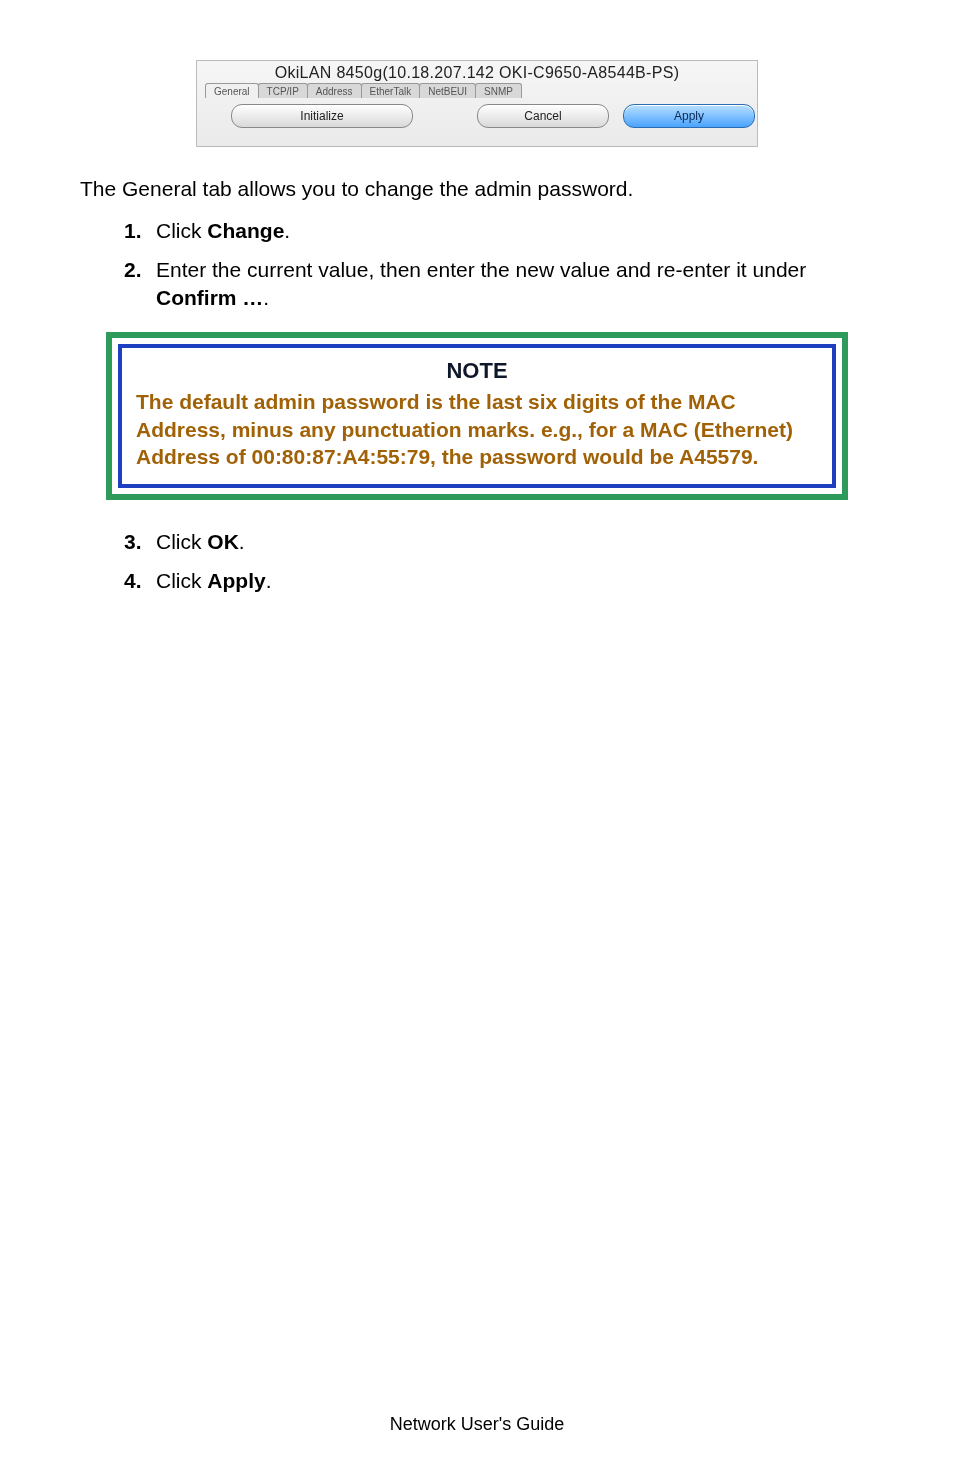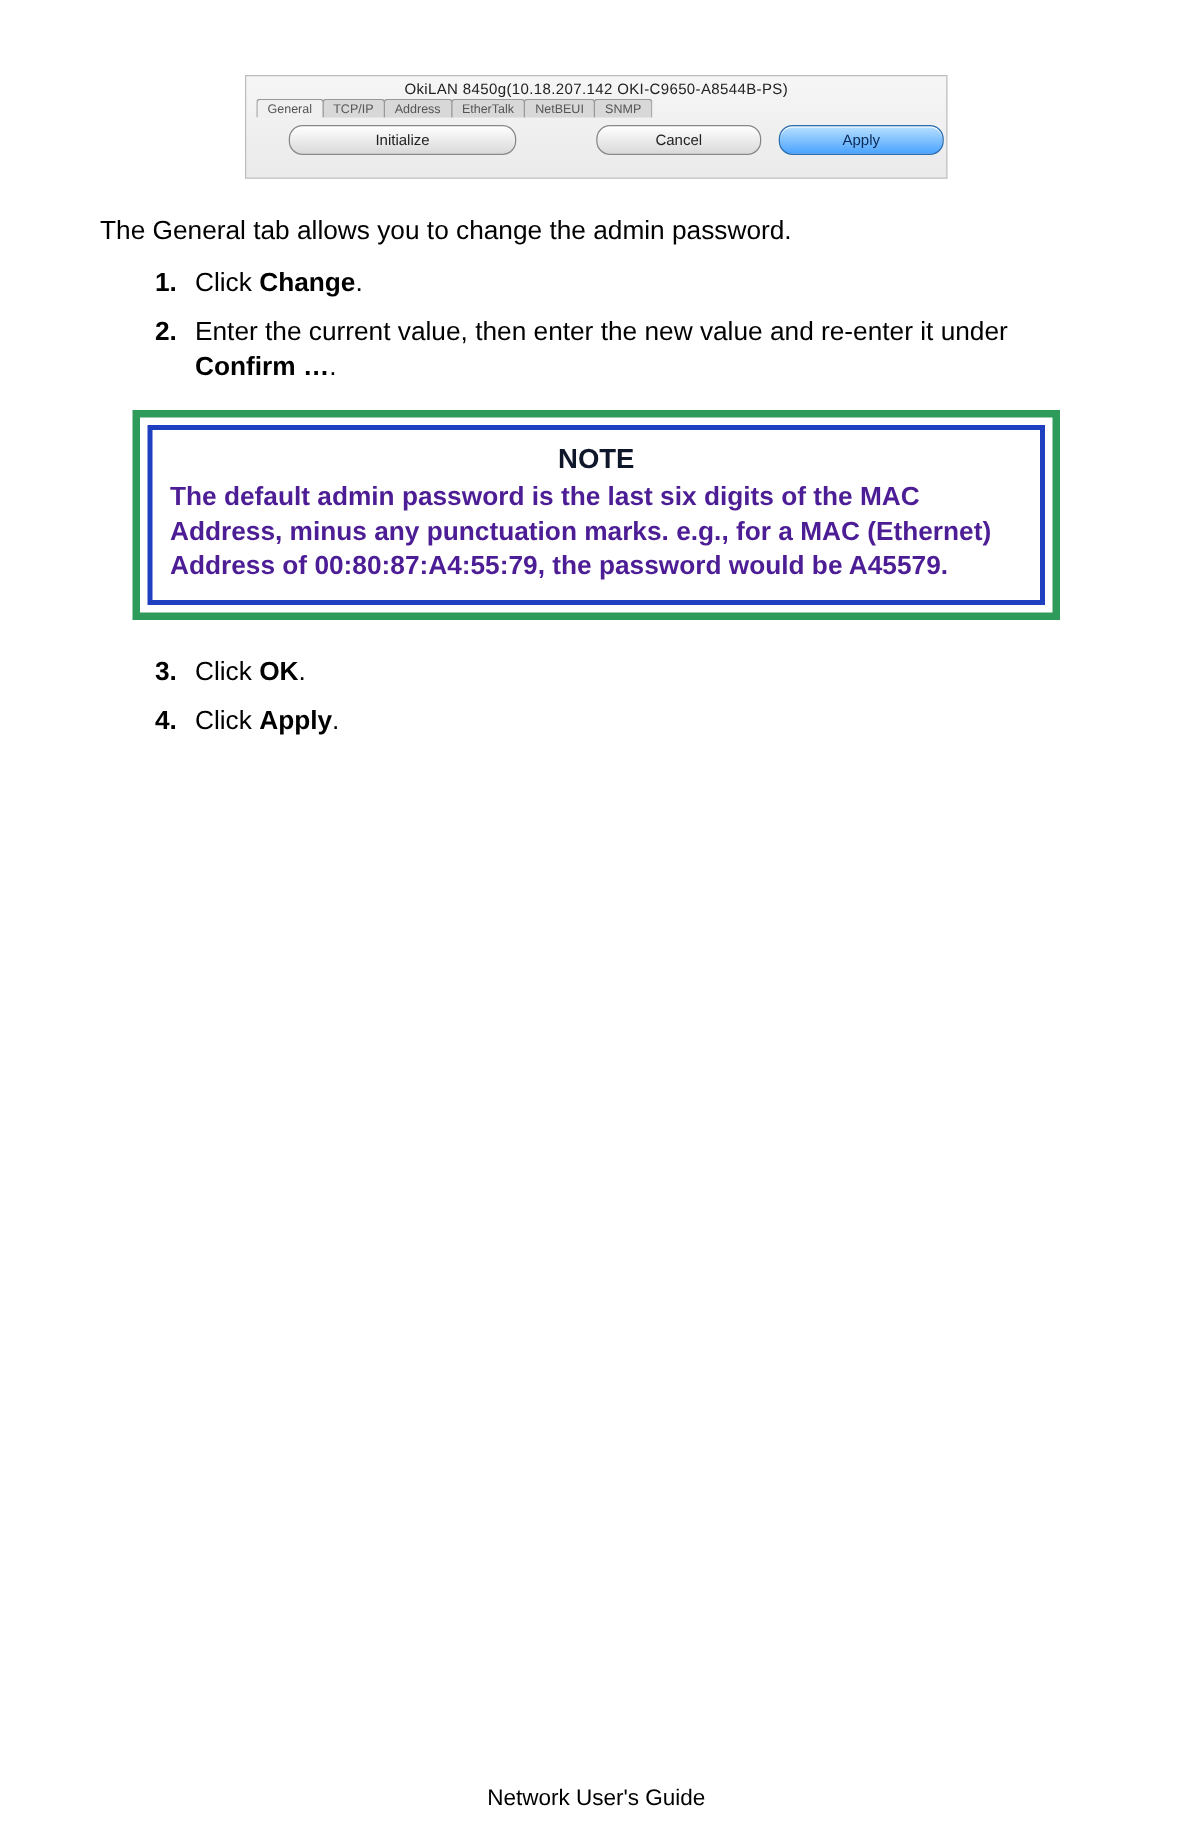--- a/index.html
+++ b/index.html
@@ -23,21 +23,21 @@
   .screenshot {
     width: 560px;
     margin: 0 auto 28px auto;
     border: 1px solid #bbb;
     background: linear-gradient(#f6f6f6,#eaeaea);
     position: relative;
   }
   .shot-title {
     text-align: center;
     font-family: "Lucida Grande", Arial, sans-serif;
-    font-size: 12px;
+    font-size: 16px;
     padding: 3px 0 1px 0;
     color: #222;
     letter-spacing: 0.3px;
   }
   .tabbar {
     display: flex;
     align-items: flex-end;
     padding: 0 0 0 8px;
     font-family: "Lucida Grande", Arial, sans-serif;
     font-size: 10px;
@@ -146,28 +146,28 @@
     padding: 10px 14px 14px 14px;
   }
   .note-title {
     text-align: center;
     color: #0f172a;
     font-weight: bold;
     font-size: 22px;
     margin-bottom: 4px;
   }
   .note-body {
-    color: #4c1d95;
+    color: #a16207;
     font-weight: bold;
     font-size: 21px;
     line-height: 1.3;
   }
   .footer {
     position: absolute;
-    bottom: 26px;
+    bottom: 40px;
     left: 0;
     right: 0;
     text-align: center;
     font-size: 18px;
   }
   .footer .pn {
     display: block;
     margin-top: 2px;
   }
 </style>

